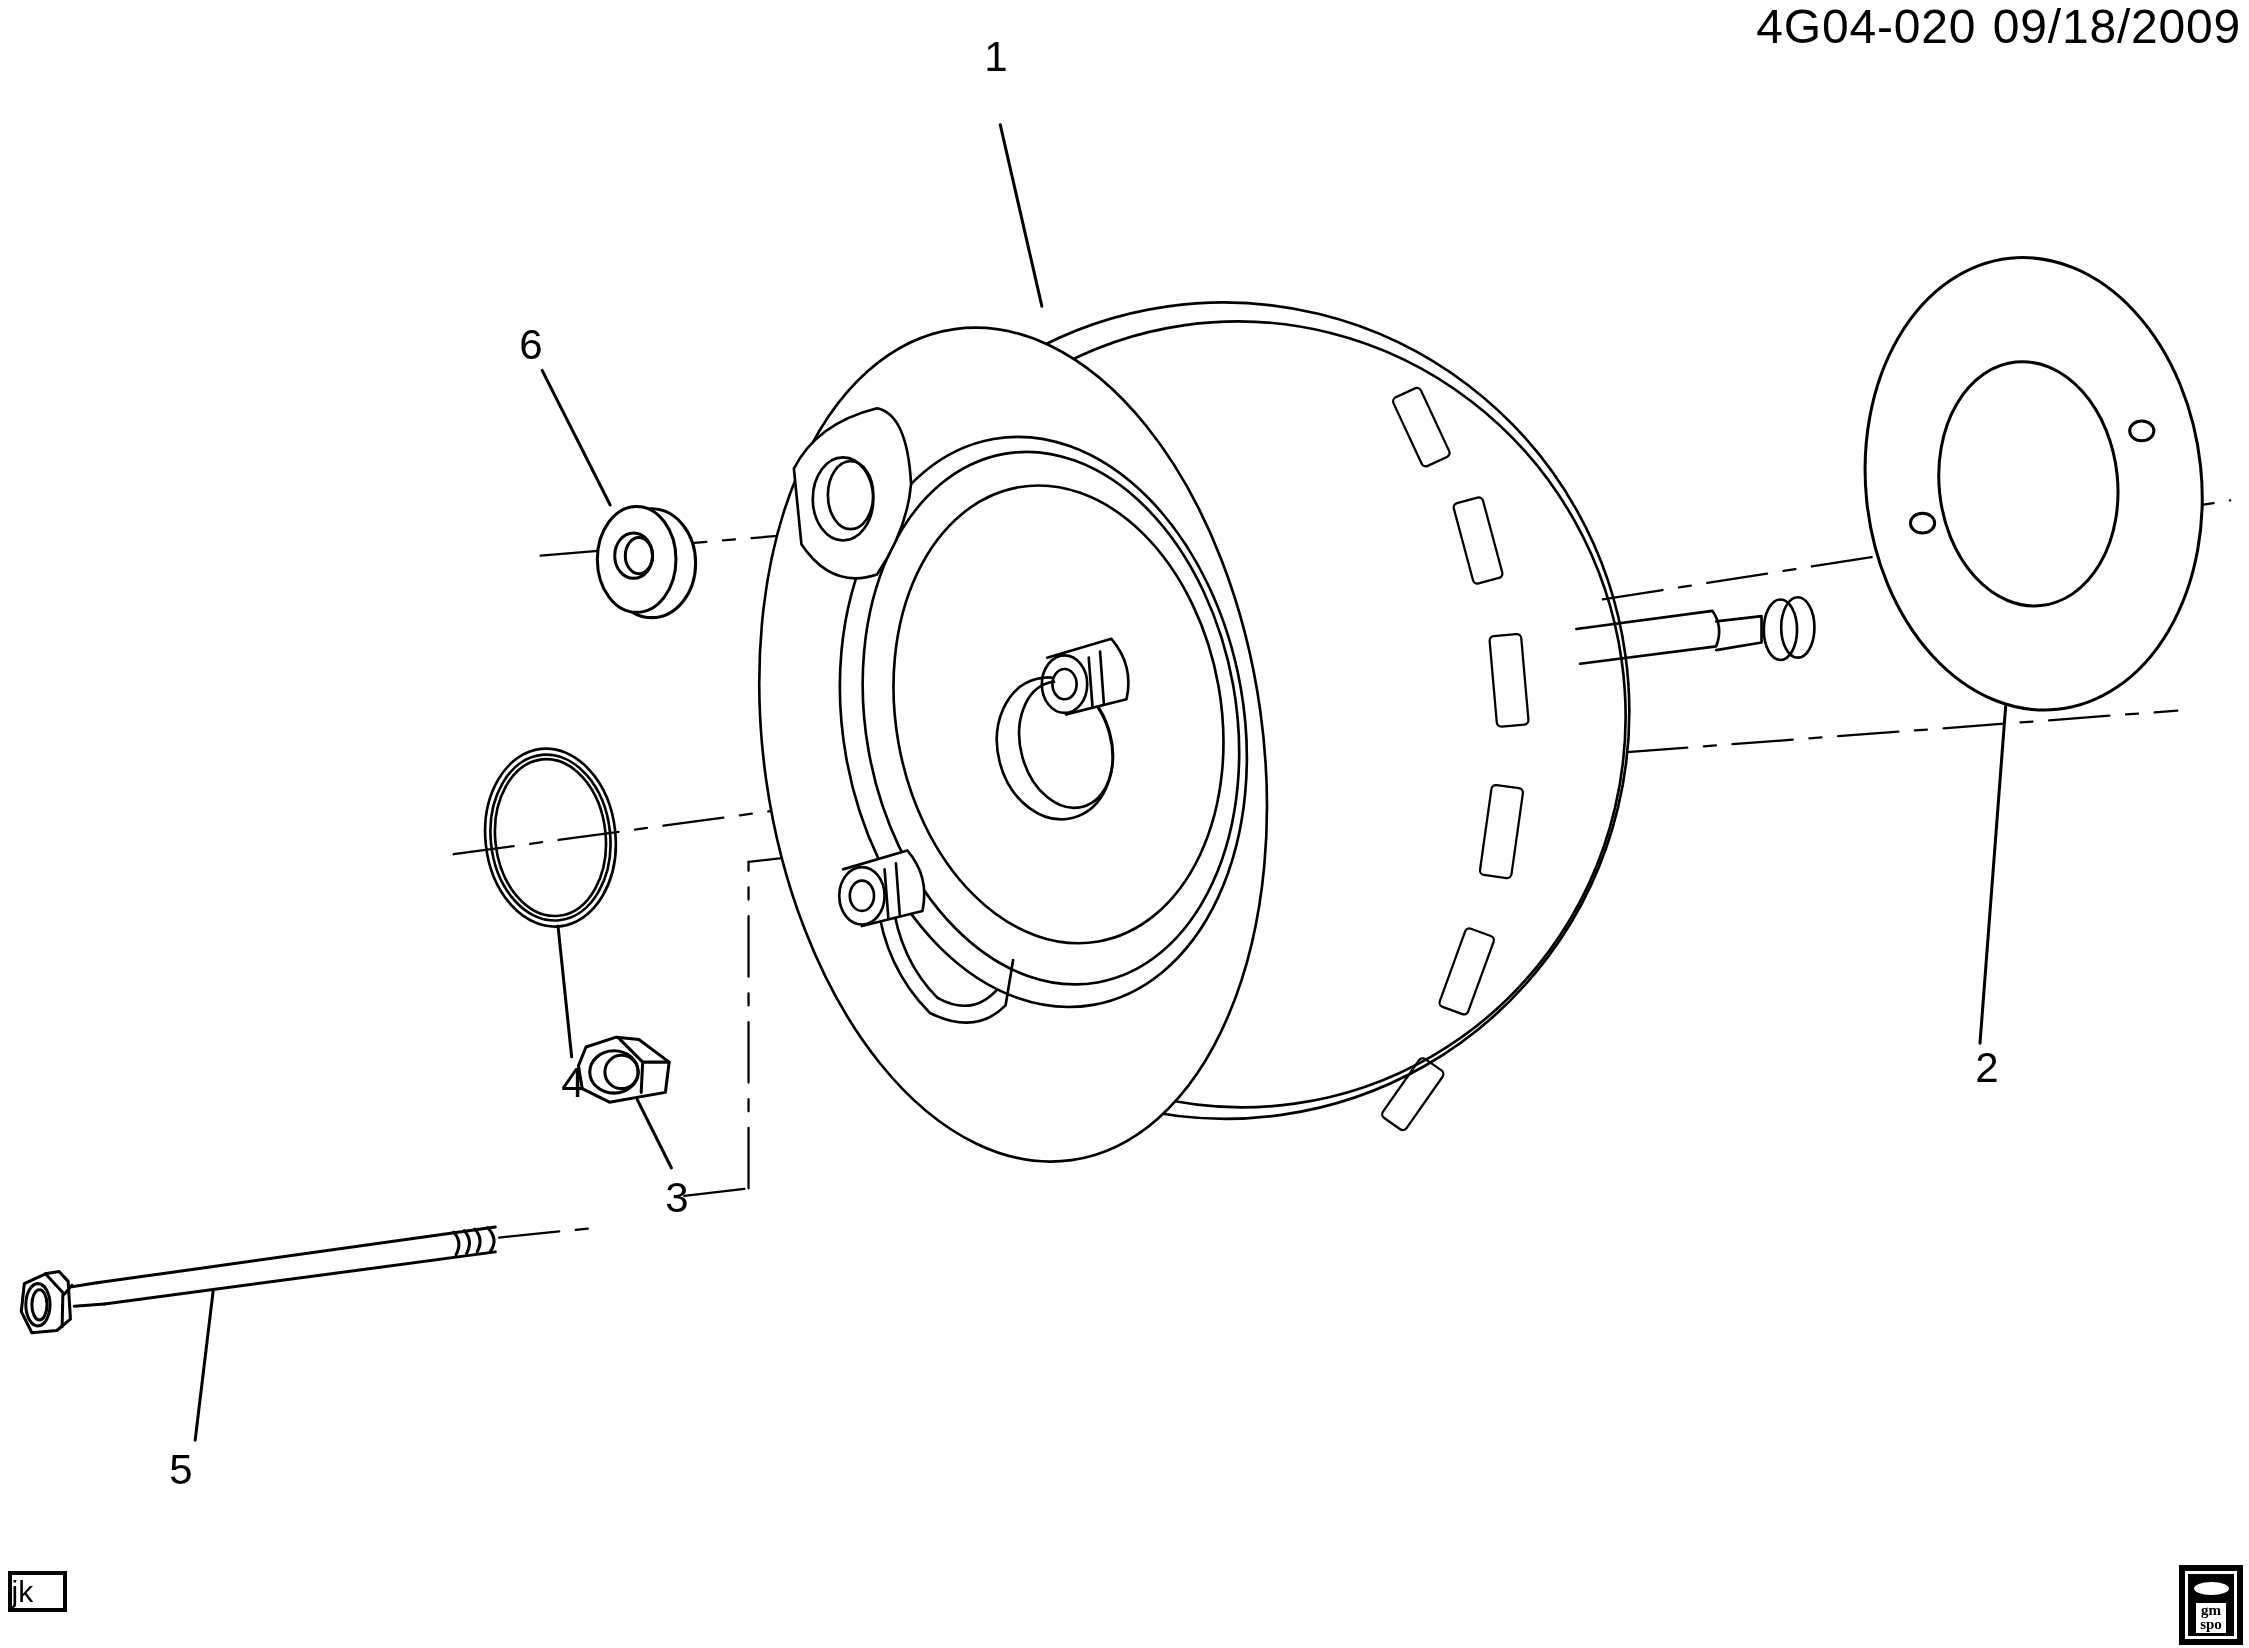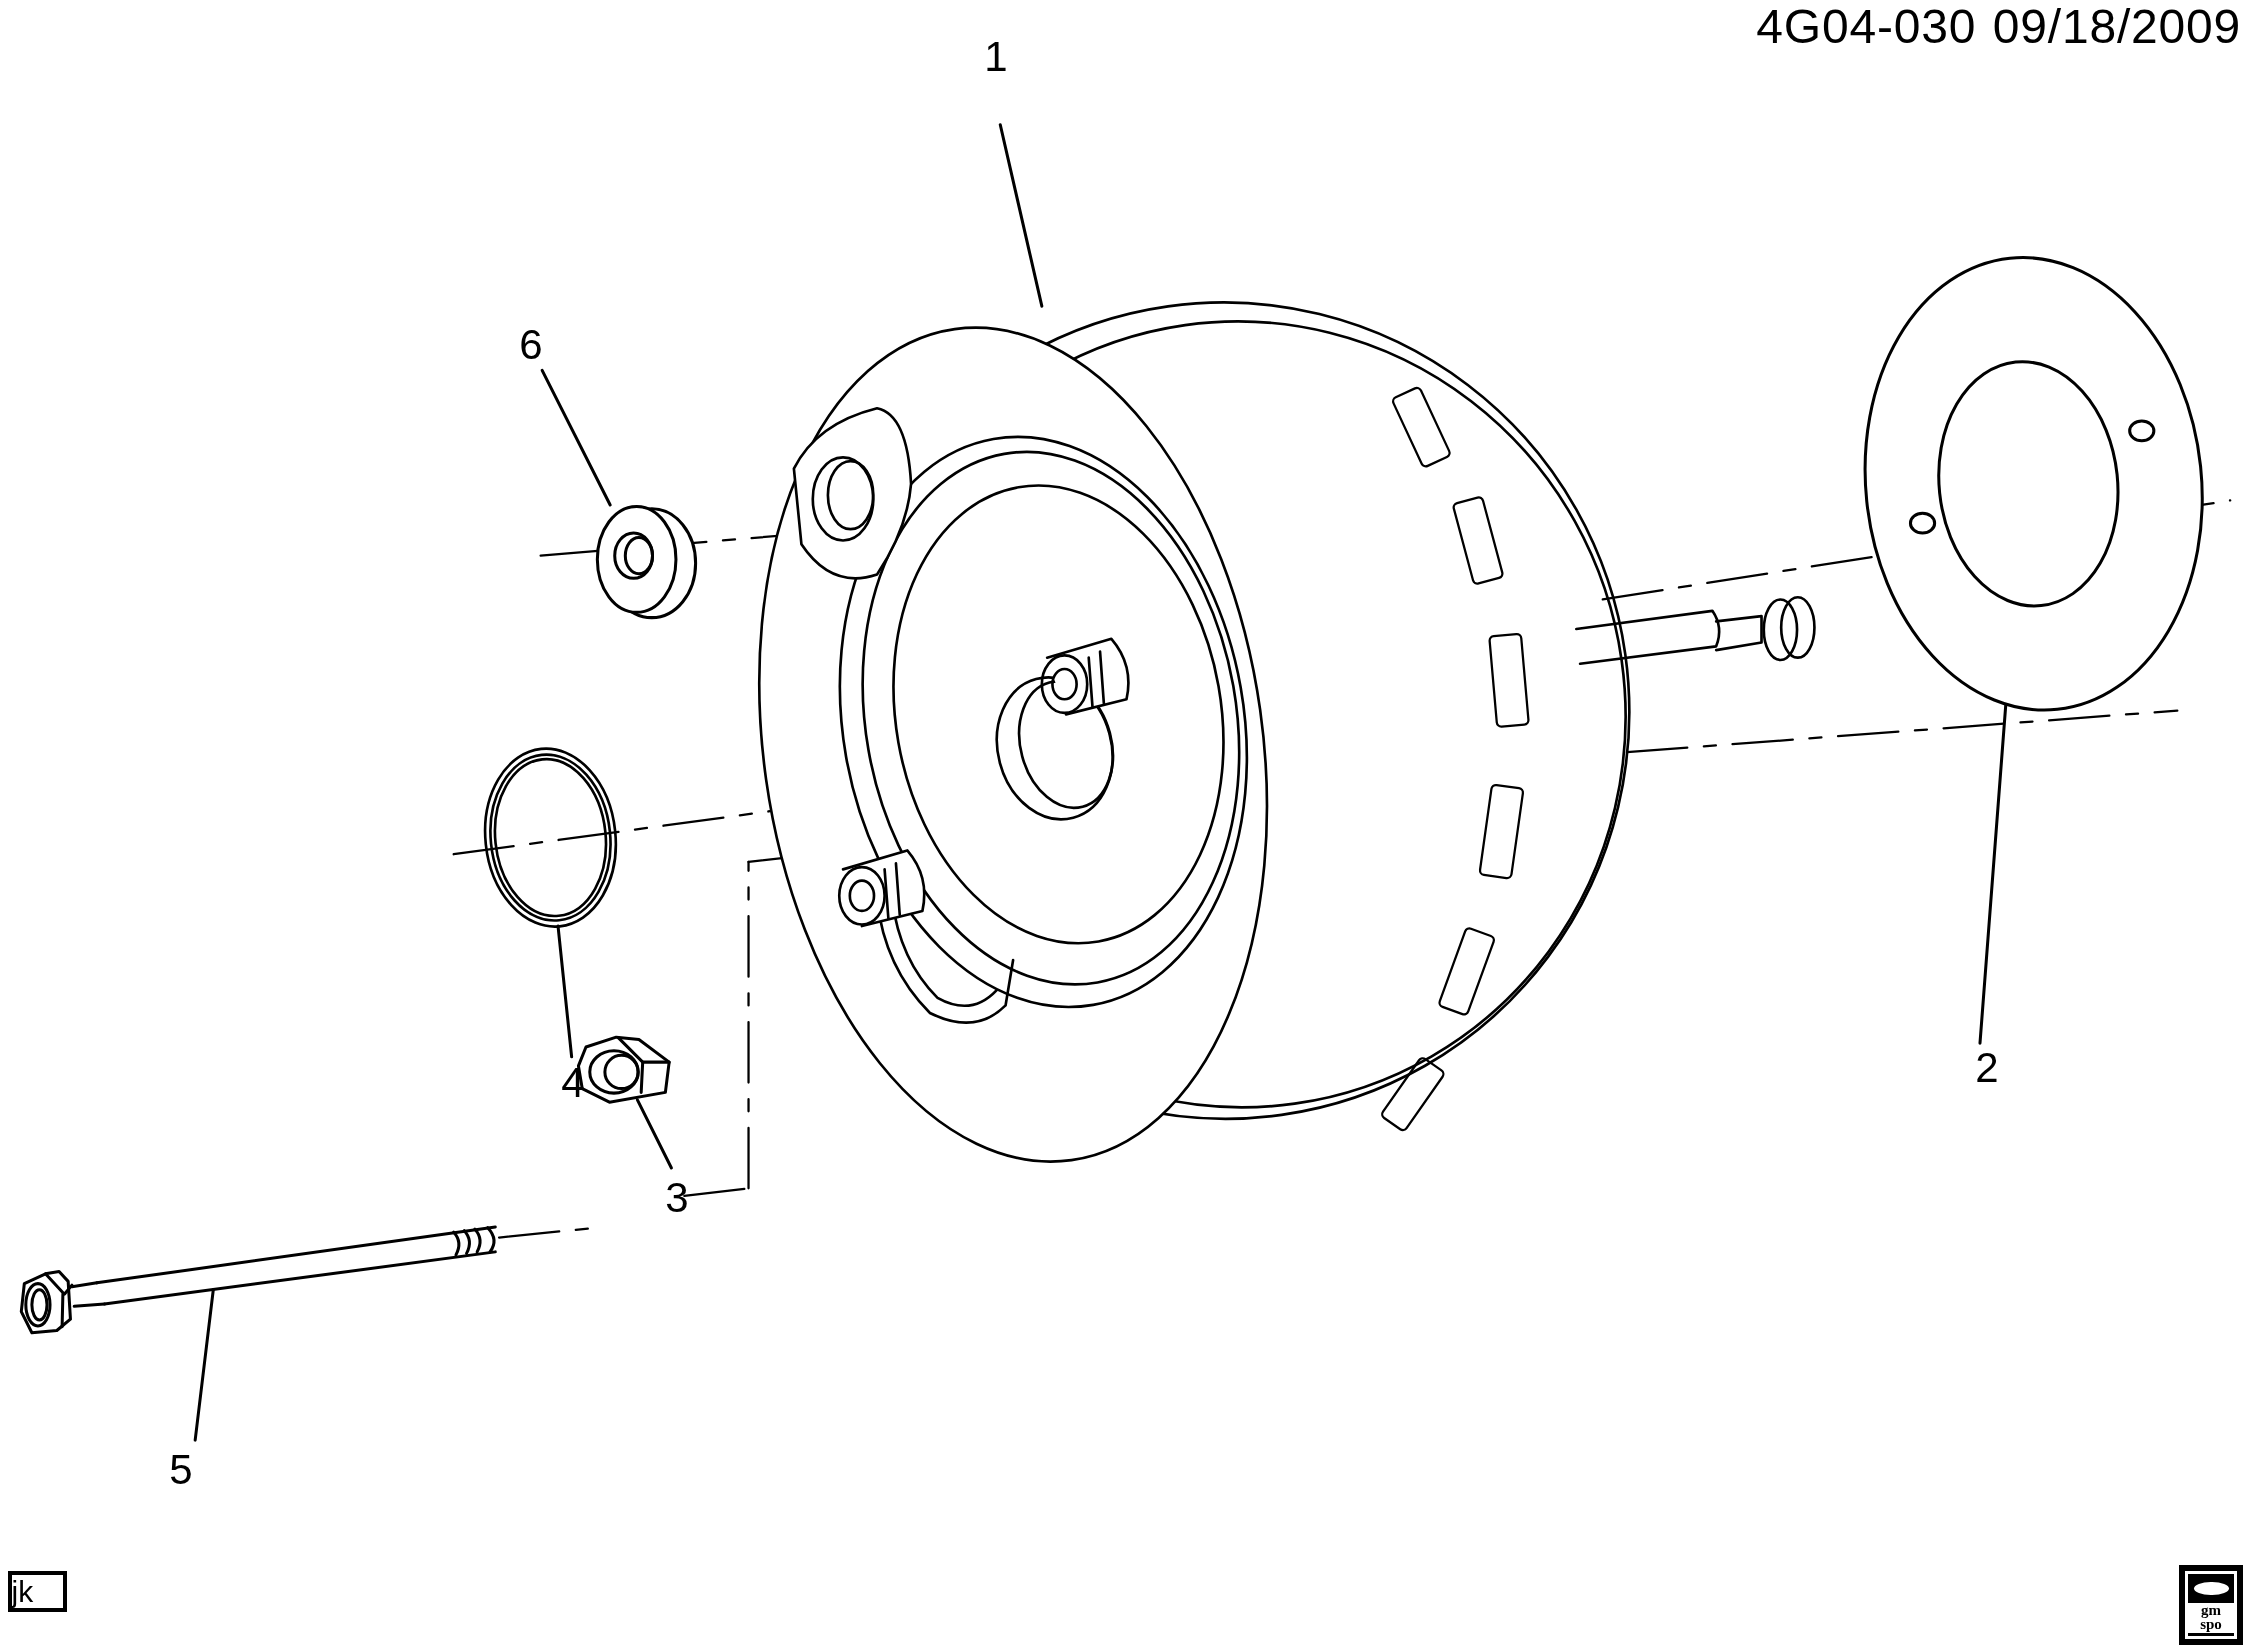--- a/index.html
+++ b/index.html
@@ -5,27 +5,27 @@
   html, body { margin: 0; padding: 0; background: #ffffff; }
   body { width: 2250px; height: 1648px; position: relative; overflow: hidden; font-family: "Liberation Sans", sans-serif; }
   .header { position: absolute; top: 0; right: 9px; font-size: 48px; color: #000; letter-spacing: 0.8px; line-height: 54px; }
   .header span { margin-left: 16.6px; }
   svg.drawing { position: absolute; left: 0; top: 0; }
   .callout { position: absolute; font-size: 42px; color: #000; line-height: 42px; transform: translate(-50%, -50%); }
   .jk-badge { position: absolute; left: 7.6px; top: 1571px; width: 59px; height: 41px; border: 4.5px solid #000; box-sizing: border-box; display: flex; align-items: center; justify-content: flex-start; font-size: 30px; }
   .spo-logo { position: absolute; left: 2179px; top: 1565px; width: 64px; height: 80px; background: #000; box-sizing: border-box; padding: 6px; }
   .spo-inner { width: 100%; height: 100%; border: 3px solid #fff; box-sizing: border-box; display: flex; flex-direction: column; align-items: center; }
   .spo-oval { width: 35px; height: 13.6px; background: #fff; border-radius: 50%; margin-top: 7.6px; }
-  .spo-text { background: #fff; color: #000; font-family: "Liberation Serif", serif; font-weight: bold; font-size: 15px; line-height: 13.6px; text-align: center; margin-top: 7.6px; width: 52px; padding: 1.5px 0; }
+  .spo-text { background: #fff; color: #000; font-family: "Liberation Serif", serif; font-weight: bold; font-size: 15px; line-height: 13.6px; text-align: center; margin-top: 7.6px; width: 30px; padding: 1.5px 0; }
 </style>
 </head>
 <body>
 
 <div class="header">
-  <span>4G04-030</span><span>09/18/2009</span>
+  <span>4G04-020</span><span>09/18/2009</span>
 </div>
 
 <svg class="drawing" width="2250" height="1648" viewBox="0 0 2976 2180" fill="none" stroke="#000" stroke-linecap="round" stroke-linejoin="round">
 
   <g stroke-width="4">
     <line x1="1323" y1="165" x2="1378" y2="405"></line>
     <line x1="717" y1="490" x2="807" y2="668"></line>
     <line x1="738" y1="1225" x2="756" y2="1398"></line>
     <line x1="843" y1="1455" x2="888" y2="1545"></line>
     <line x1="282" y1="1706" x2="258" y2="1905"></line>

